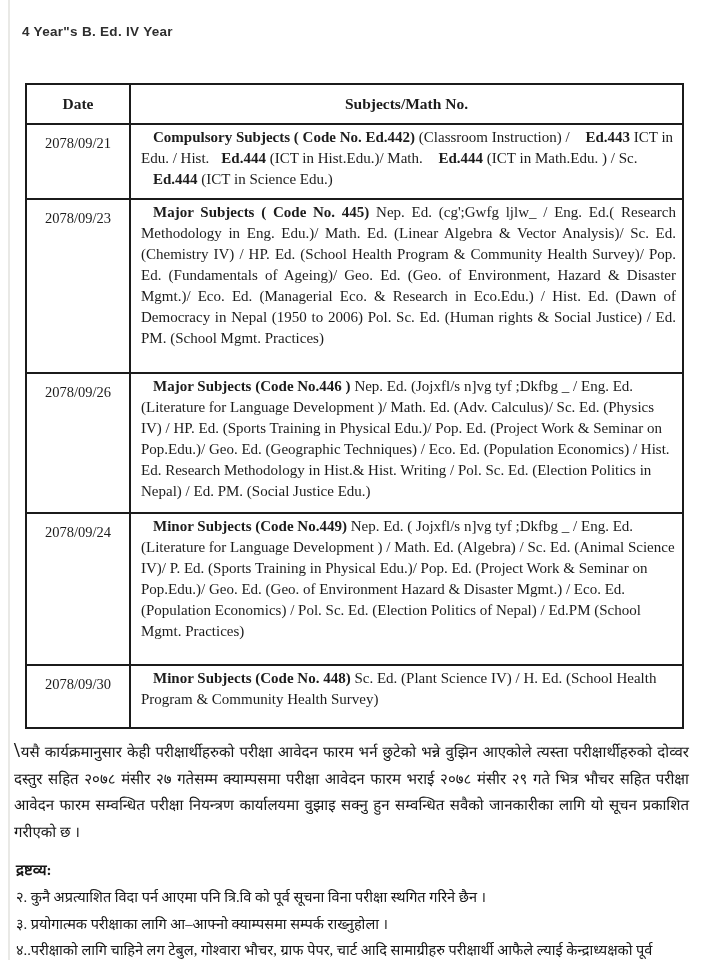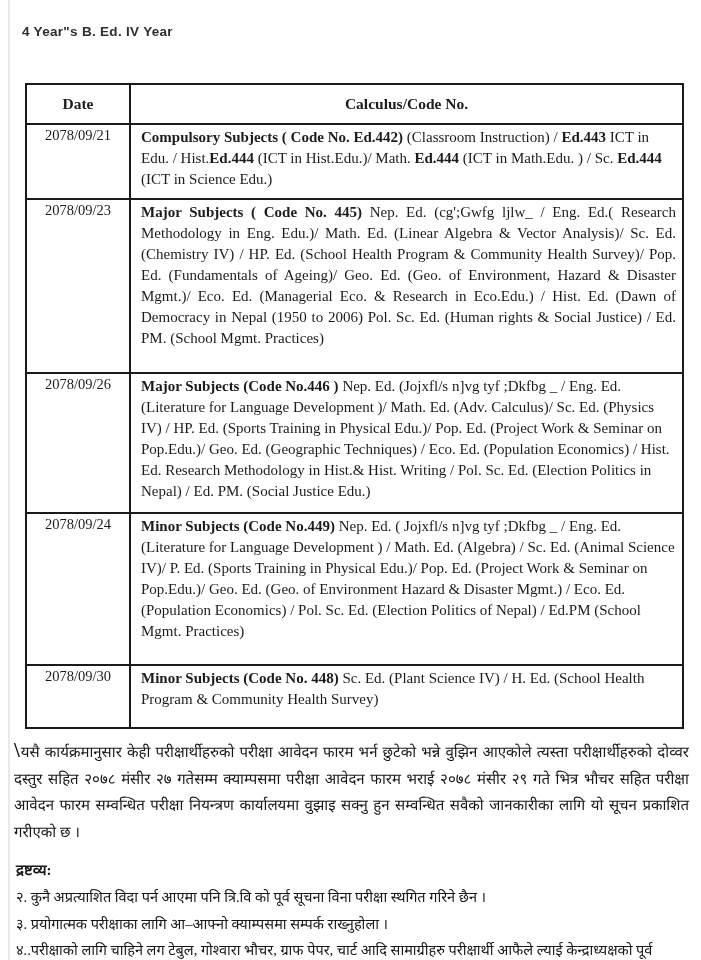--- a/index.html
+++ b/index.html
@@ -40,29 +40,29 @@
     text-align: center;
     padding: 10px 2px;
     height: 20px;
   }
   th.col-date { width: 104px; }
   td.date-cell {
     width: 104px;
     text-align: center;
     vertical-align: top;
     font-size: 14.5px;
-    padding-top: 2px;
+    padding-top: 10px;
   }
   td.subject-cell {
     vertical-align: top;
     font-size: 15px;
     line-height: 21px;
     padding: 2px 6px 4px 10px;
   }
-  td.subject-cell b { font-weight: bold; }
+  td.subject-cell b { font-weight: bold; margin-left: 12px; }
   tbody tr:nth-child(1) { height: 75px; }
   tbody tr:nth-child(2) { height: 174px; }
   tbody tr:nth-child(3) { height: 140px; }
   tbody tr:nth-child(4) { height: 152px; }
   tbody tr:nth-child(5) { height: 63px; }
   tbody tr:nth-child(2) td.subject-cell { text-align: justify; font-family: Liberation Serif, serif; }
 
   .notice {
     margin: 10px 12px 0 14px;
     font-size: 15px;
@@ -96,21 +96,21 @@
 <div class="scan-edge"></div>
 
 <div class="page">
 
   <div class="title">4 Year"s B. Ed. IV Year</div>
 
   <table class="schedule">
     <thead>
       <tr>
         <th class="col-date">Date</th>
-        <th class="col-subjects">Calculus/Code No.</th>
+        <th class="col-subjects">Subjects/Math No.</th>
       </tr>
     </thead>
     <tbody id="schedule-body">
         <tr>
           <td class="date-cell">2078/09/21</td>
           <td class="subject-cell"><b>Compulsory Subjects ( Code No. Ed.442)</b><span>  (Classroom Instruction) / </span><b>Ed.443</b><span> ICT in Edu. / Hist.</span><b>Ed.444</b><span> (ICT in Hist.Edu.)/ Math. </span><b>Ed.444</b><span> (ICT in Math.Edu. ) / Sc. </span><b>Ed.444</b><span> (ICT in Science Edu.)</span></td>
         </tr>
         <tr>
           <td class="date-cell">2078/09/23</td>
           <td class="subject-cell"><b>Major Subjects ( Code No. 445)</b><span> Nep. Ed. (cg';Gwfg ljlw_ / Eng. Ed.( Research Methodology in Eng. Edu.)/ Math. Ed. (Linear Algebra &amp; Vector Analysis)/ Sc. Ed. (Chemistry IV) / HP. Ed. (School Health Program &amp; Community Health Survey)/ Pop. Ed. (Fundamentals of Ageing)/ Geo. Ed. (Geo. of Environment, Hazard &amp; Disaster Mgmt.)/ Eco. Ed. (Managerial Eco. &amp; Research in Eco.Edu.) / Hist. Ed. (Dawn of Democracy in Nepal (1950 to 2006) Pol. Sc. Ed. (Human rights &amp; Social Justice) / Ed. PM. (School Mgmt. Practices)</span></td>

